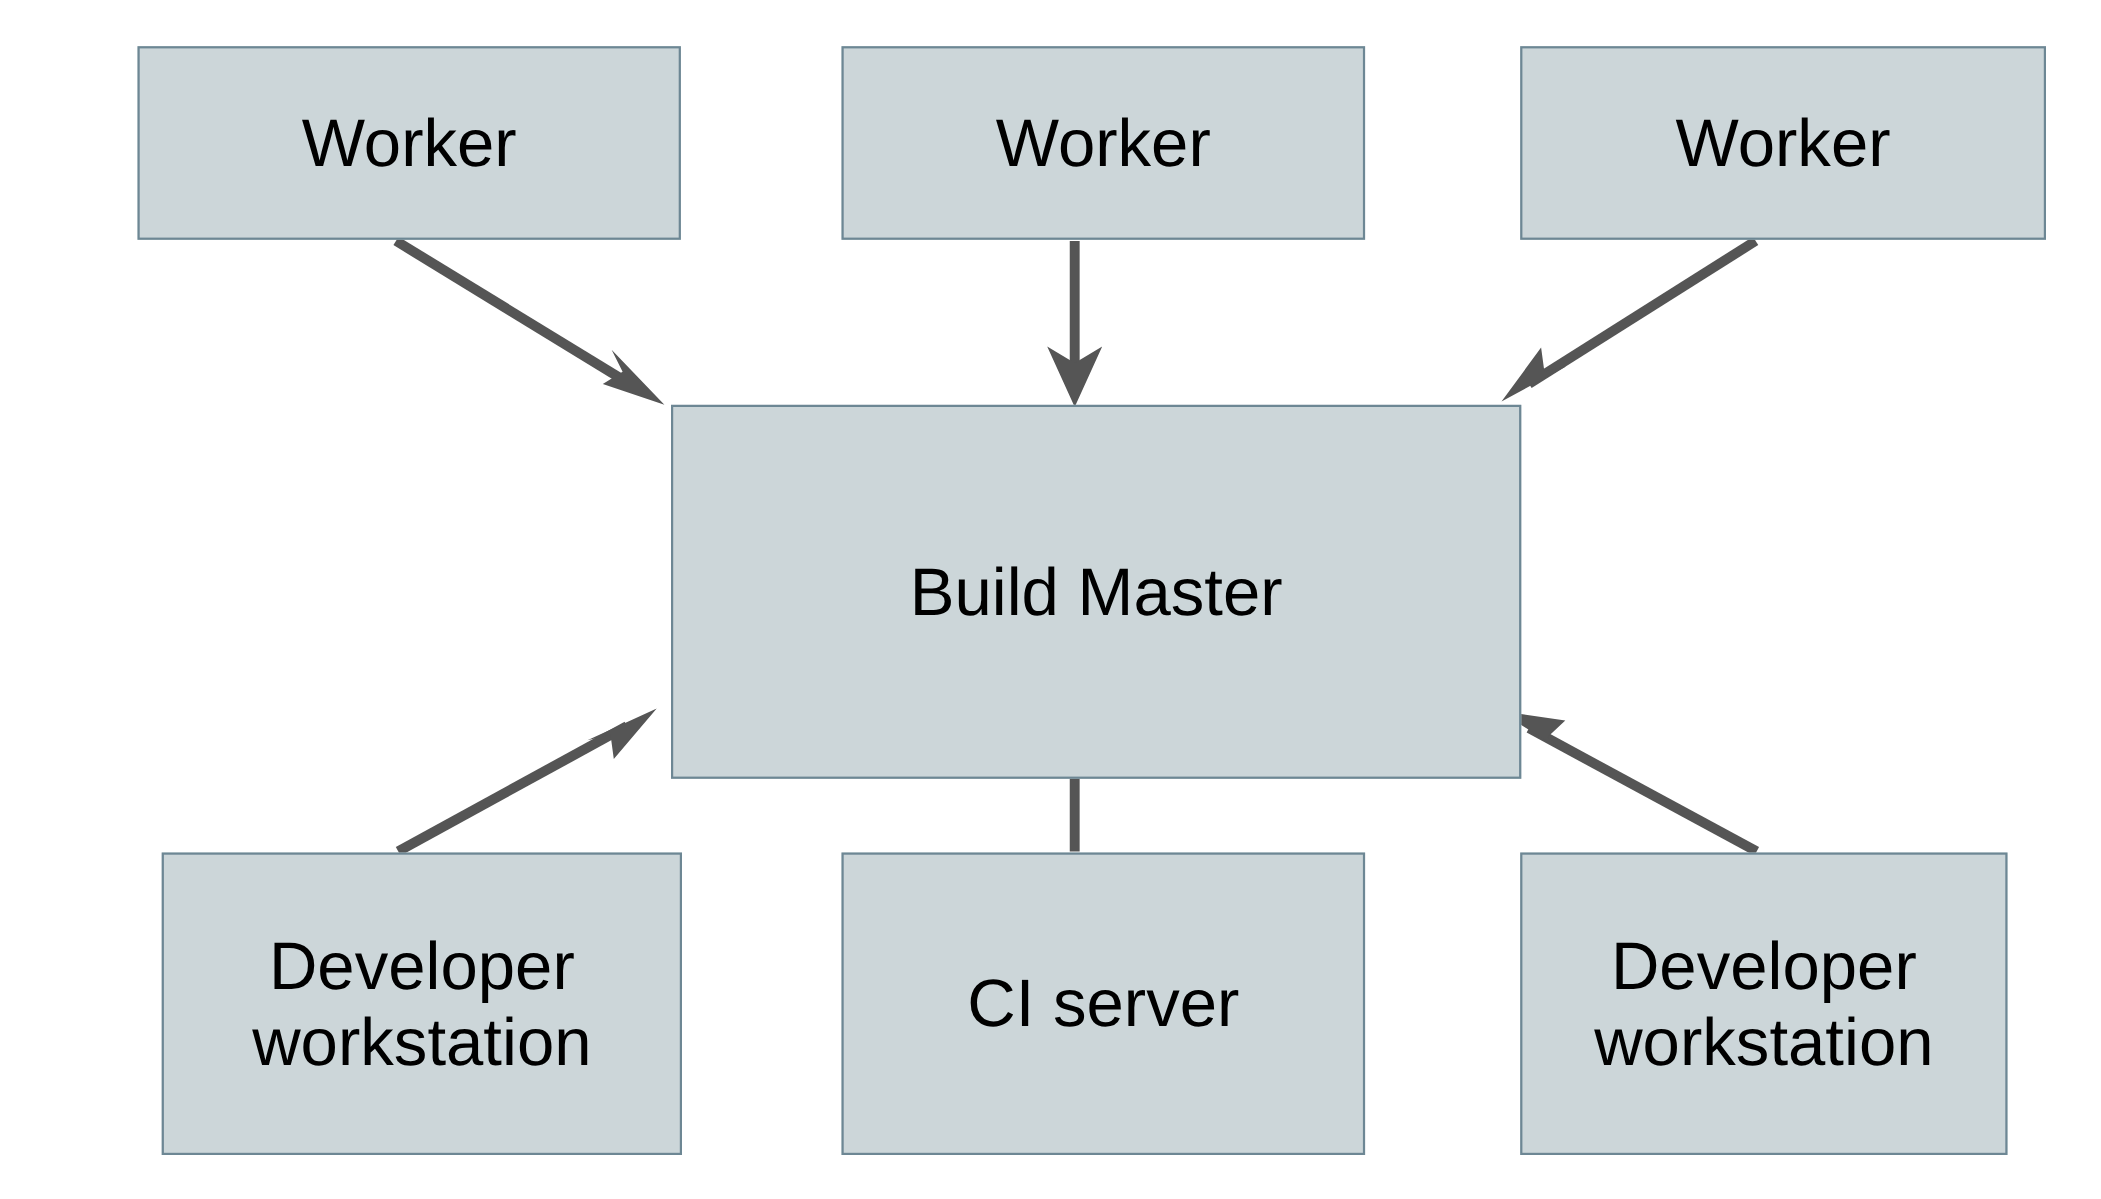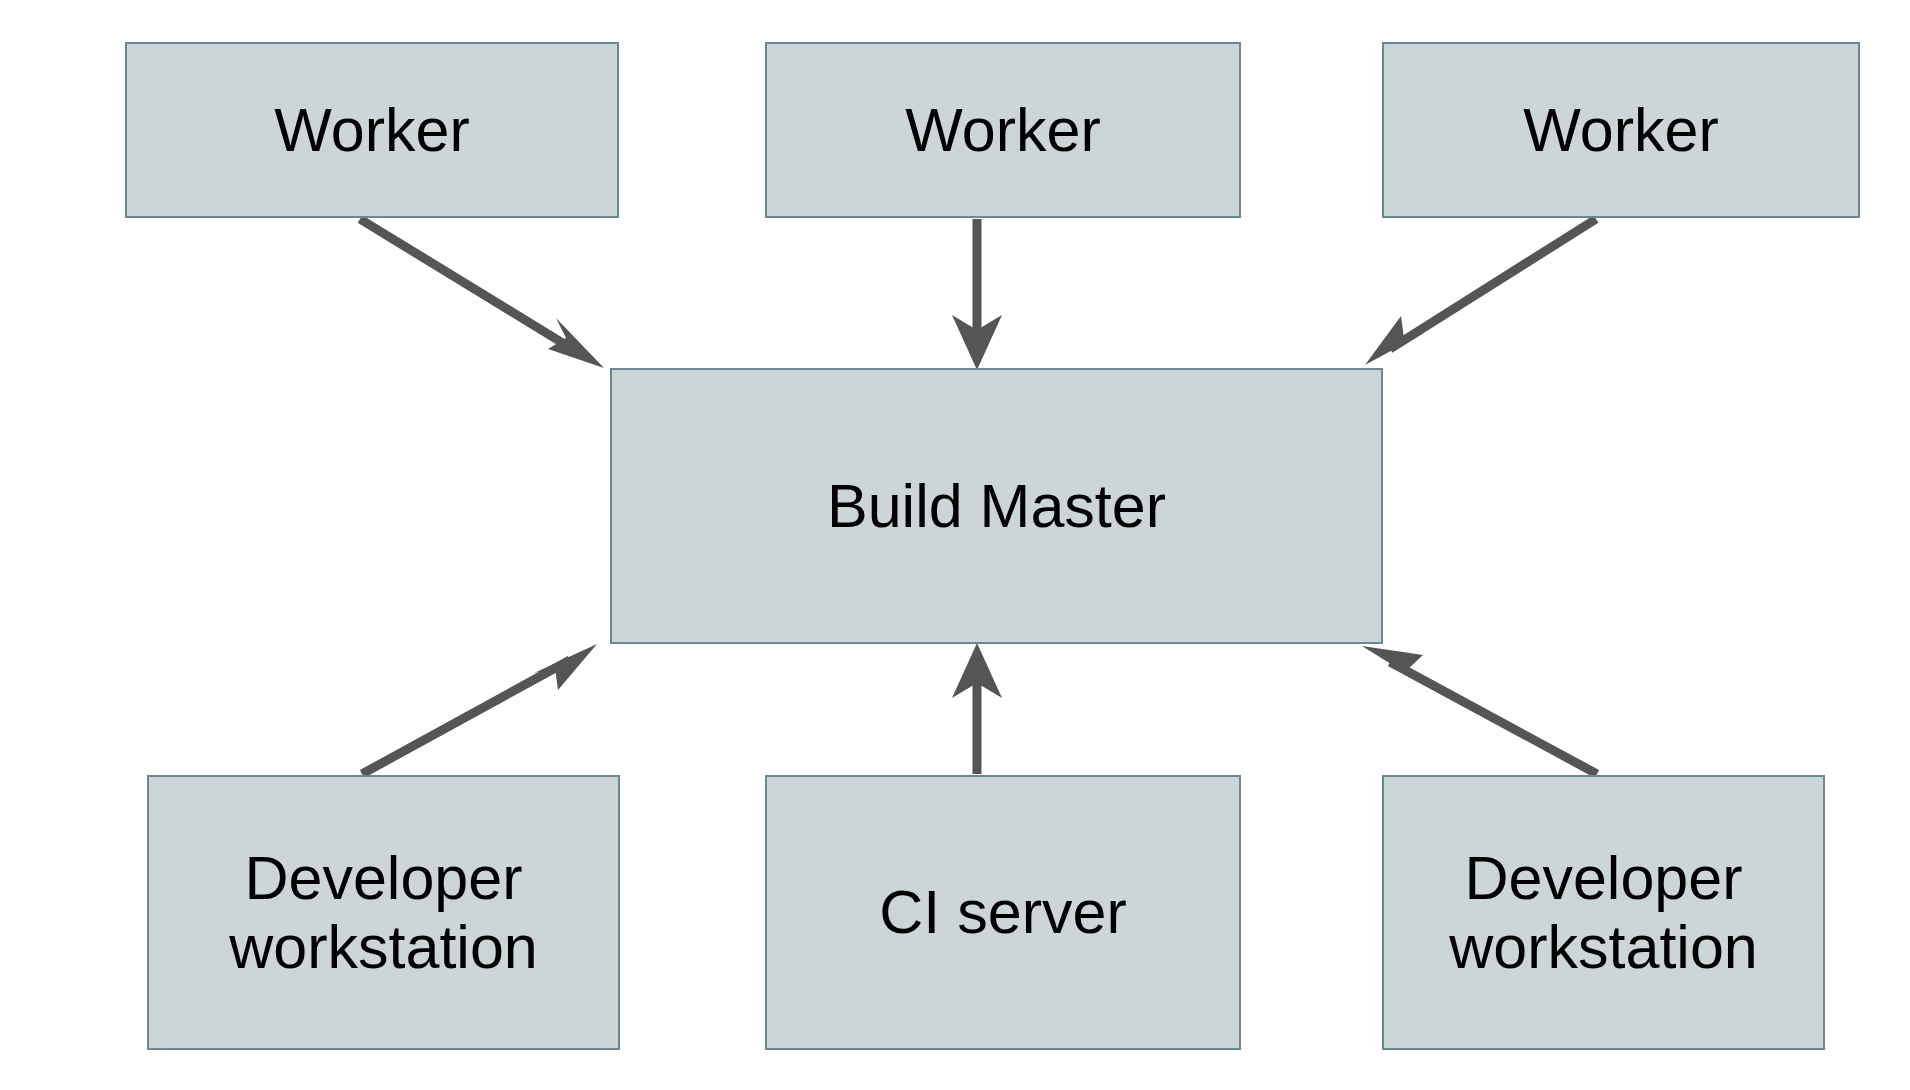--- a/index.html
+++ b/index.html
@@ -44,21 +44,21 @@
     margin-left: 25px;
   }
   .node-label {
     display: block;
     white-space: pre-line;
     padding: 0 10px;
   }
   .node-worker-1 { left: 100px;  top: 42px;  width: 494px; height: 176px; font-size: 61px; }
   .node-worker-2 { left: 740px;  top: 42px;  width: 476px; height: 176px; font-size: 61px; }
   .node-worker-3 { left: 1357px; top: 42px;  width: 478px; height: 176px; font-size: 61px; }
-  .node-build-master { left: 585px; top: 368px; width: 773px; height: 276px; font-size: 61px; }
+  .node-build-master { left: 585px; top: 368px; width: 773px; height: 340px; font-size: 61px; }
   .node-dev-left  { left: 122px;  top: 775px; width: 473px; height: 275px; font-size: 61px; }
   .node-ci-server { left: 740px;  top: 775px; width: 476px; height: 275px; font-size: 61px; text-align: right; }
   .node-dev-right { left: 1357px; top: 775px; width: 443px; height: 275px; font-size: 61px; }
 </style>
 </head>
 <body>
 
 <div id="diagram-canvas">
 
   <svg id="edge-layer" viewBox="0 0 1910 1090" xmlns="http://www.w3.org/2000/svg">

